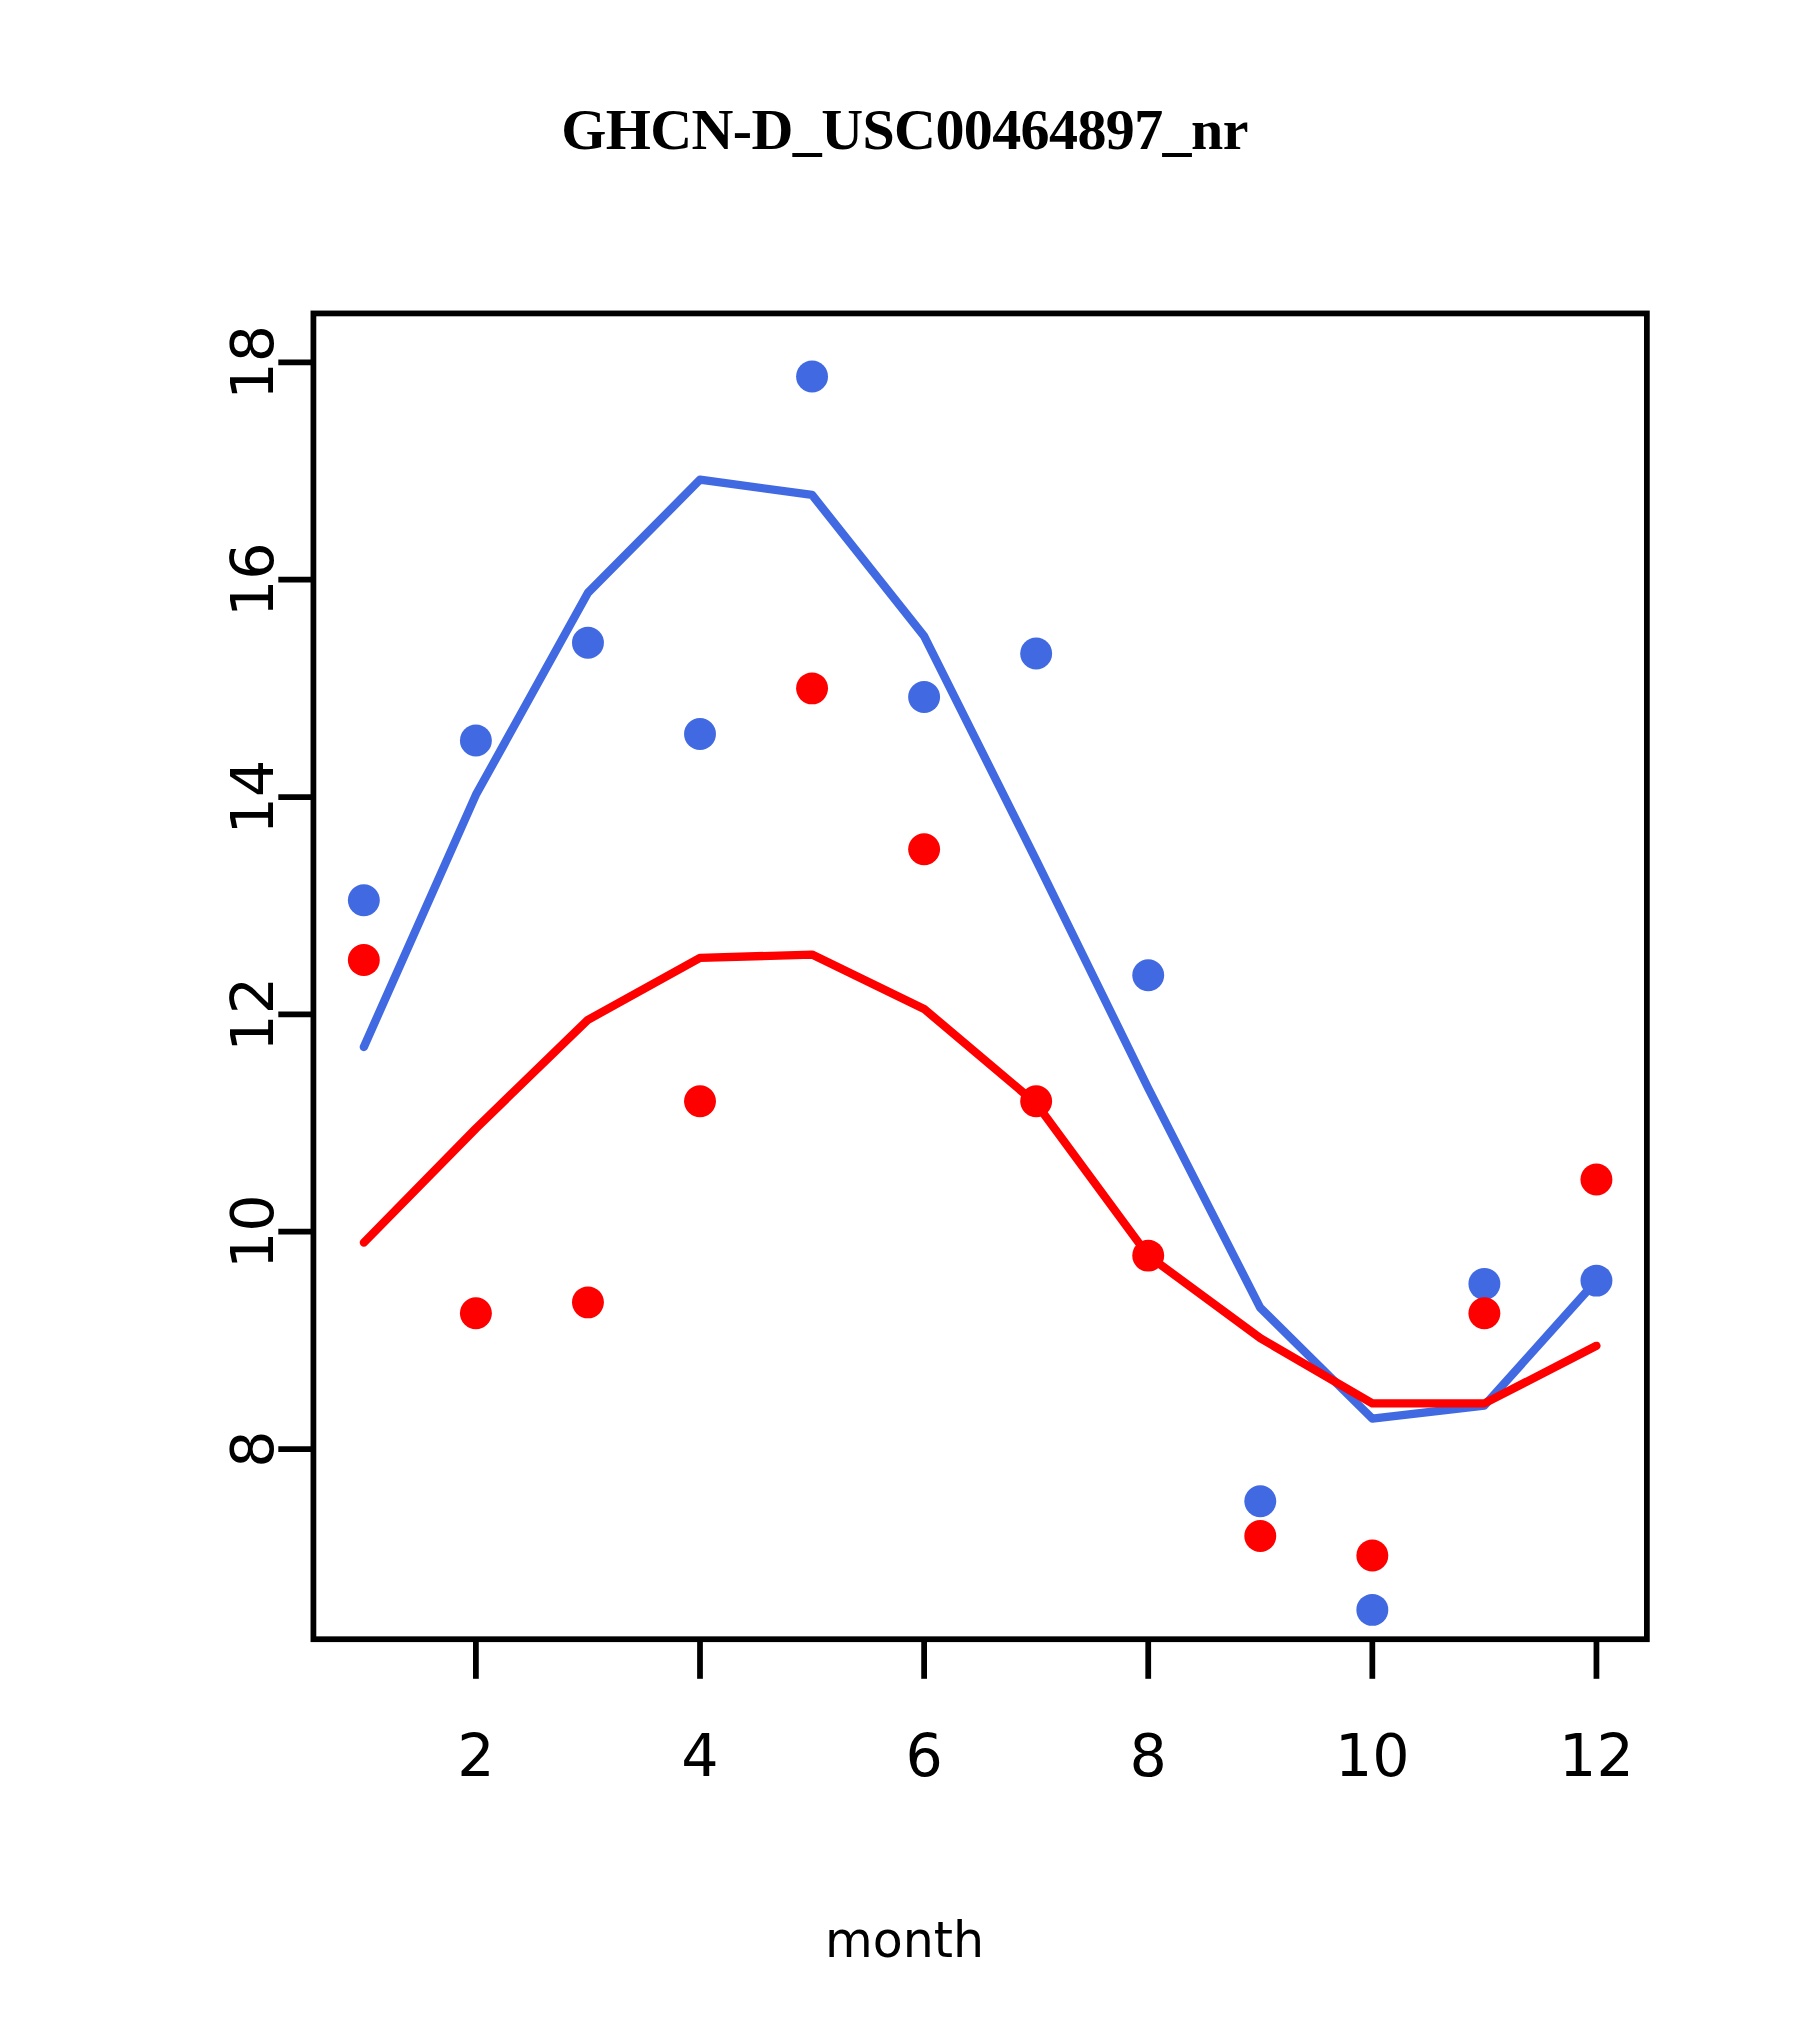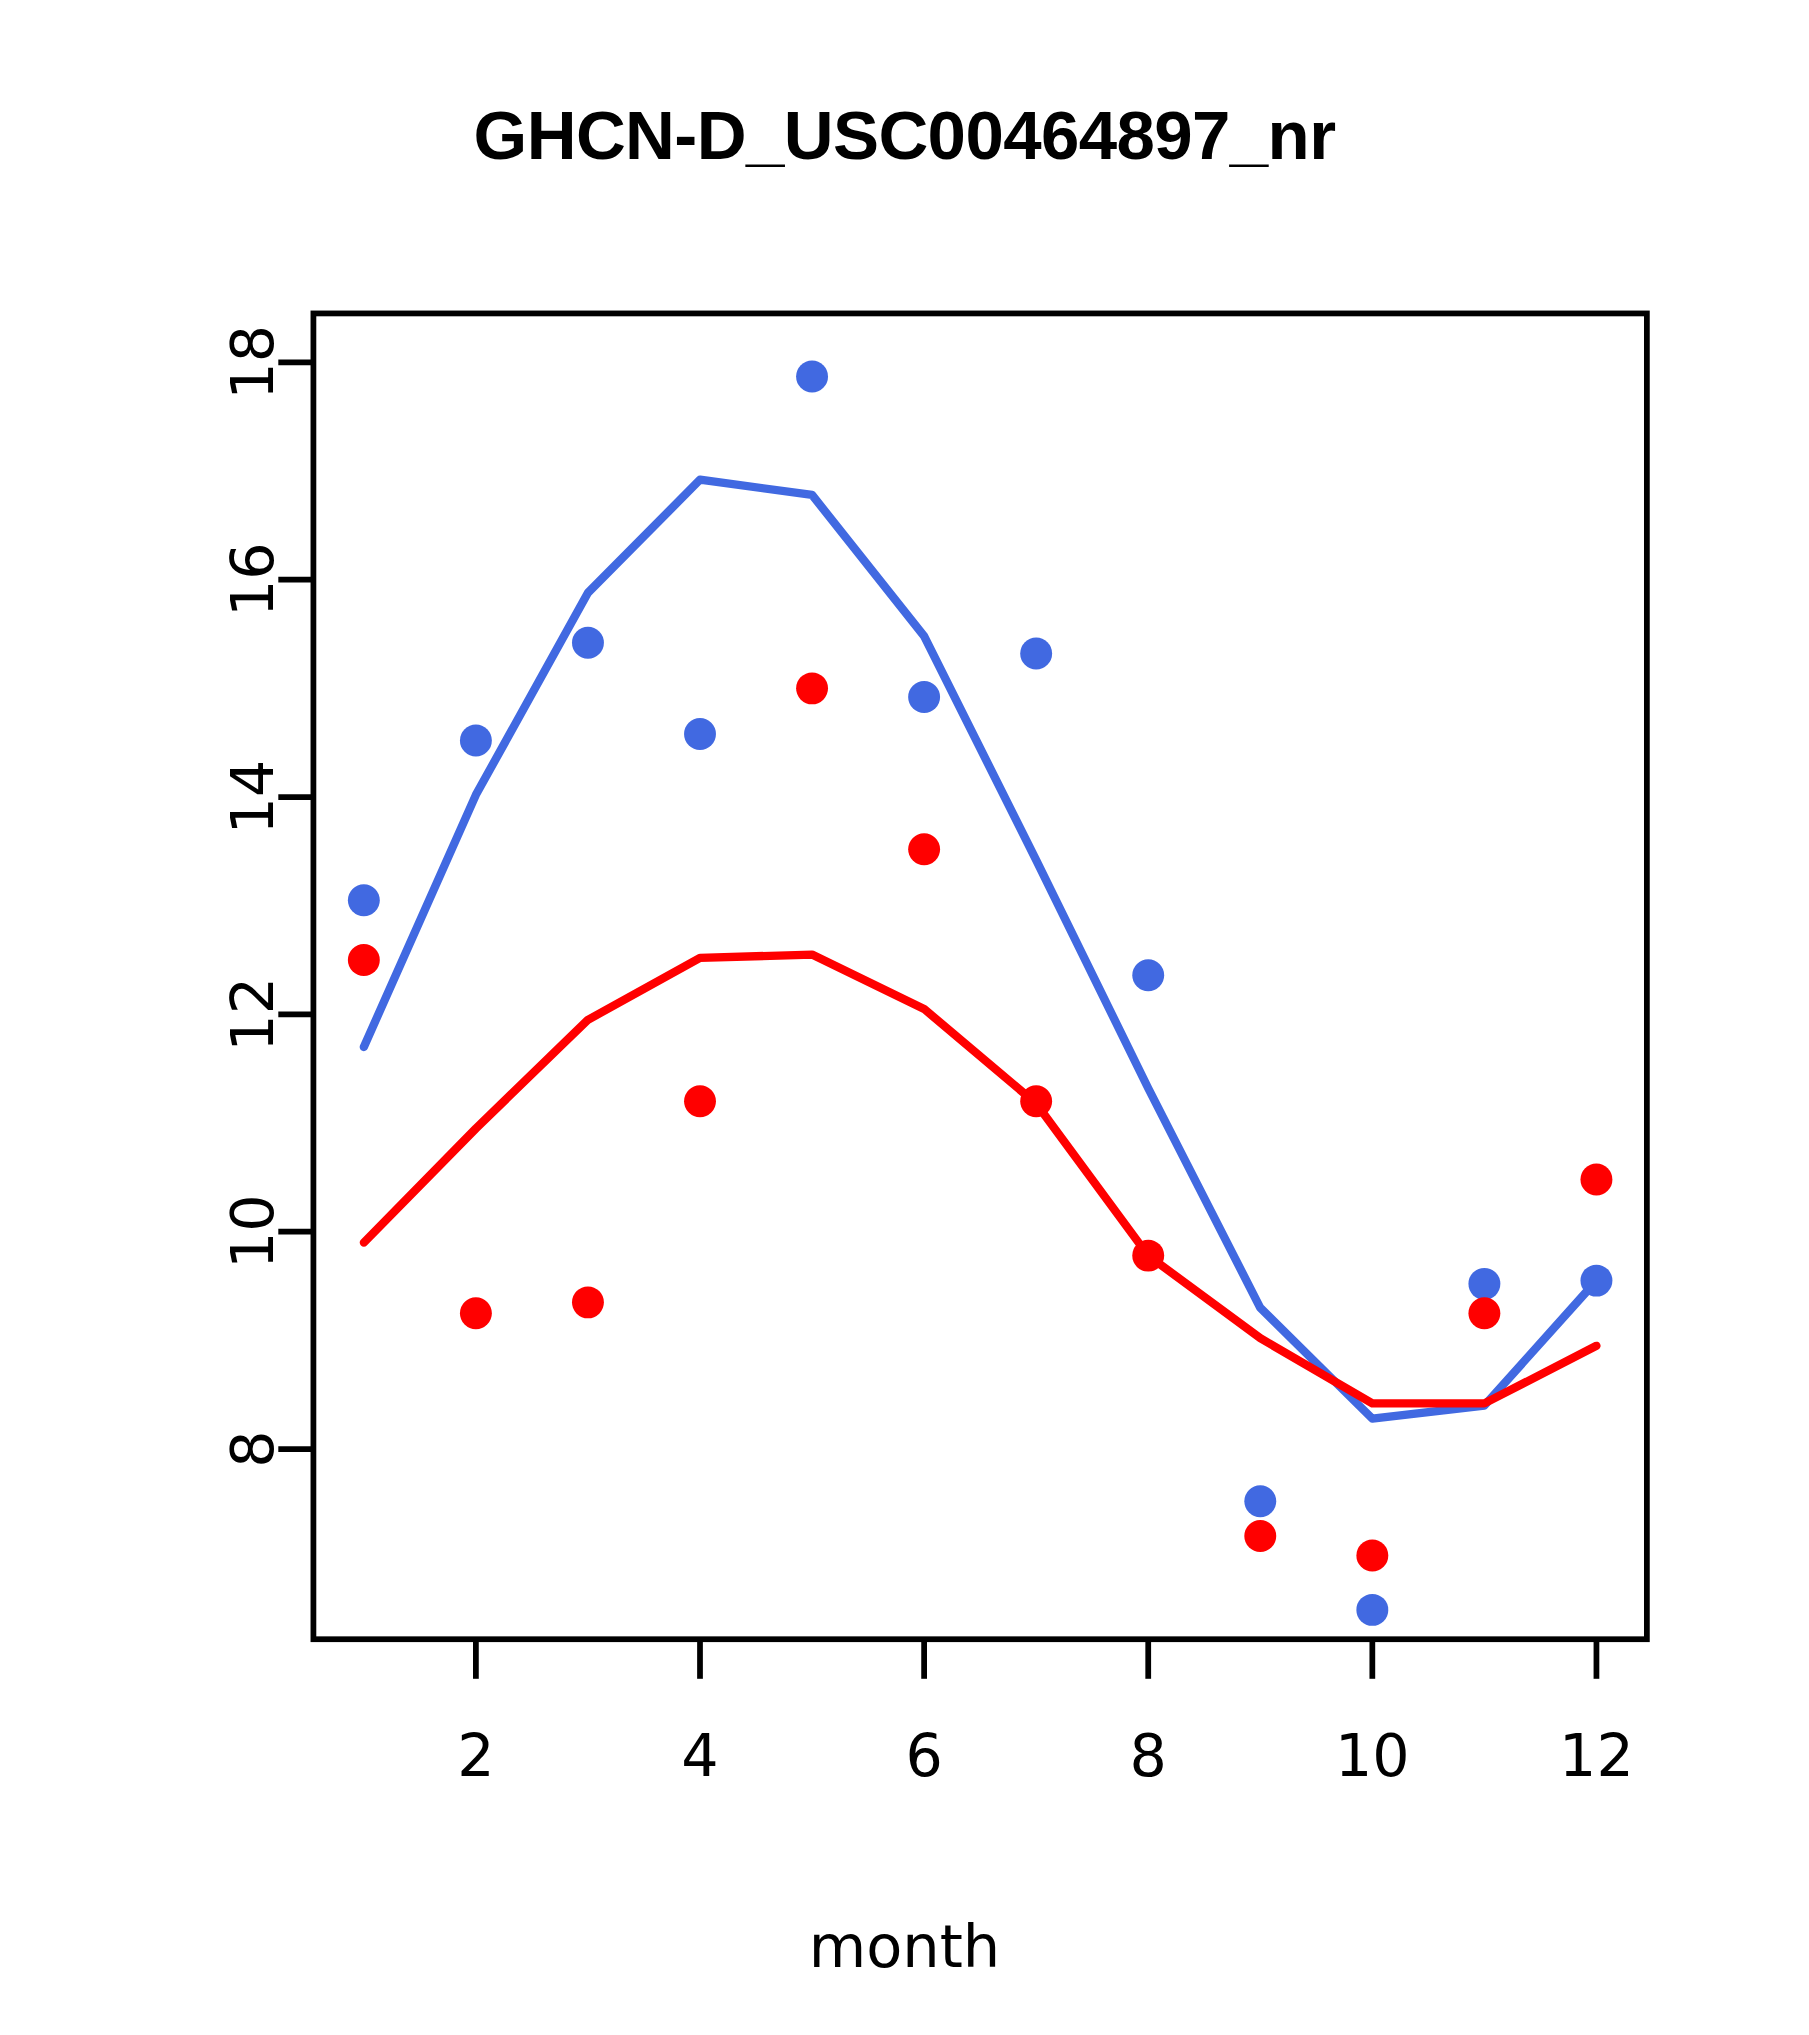--- a/index.html
+++ b/index.html
@@ -20,33 +20,33 @@
     left: 0; top: 0;
     width: 1809px;
     height: 2035px;
   }
   .chart-title {
     position: absolute;
     left: 0;
     top: 96px;
     width: 1809px;
     text-align: center;
-    font-size: 69px;
+    font-size: 58px;
     font-weight: bold;
-    font-family: Liberation Sans, sans-serif;
+    font-family: Liberation Serif, serif;
     letter-spacing: -0.6px;
     white-space: nowrap;
   }
   .xaxis-title {
     position: absolute;
     left: 0;
     top: 1912px;
     width: 1809px;
     text-align: center;
-    font-size: 59px;
+    font-size: 49px;
     font-family: "DejaVu Sans", sans-serif;
   }
   svg#plot-svg {
     position: absolute;
     left: 0;
     top: 0;
   }
   .tick-label-x {
     font-family: "DejaVu Sans", sans-serif;
     font-size: 92px;

